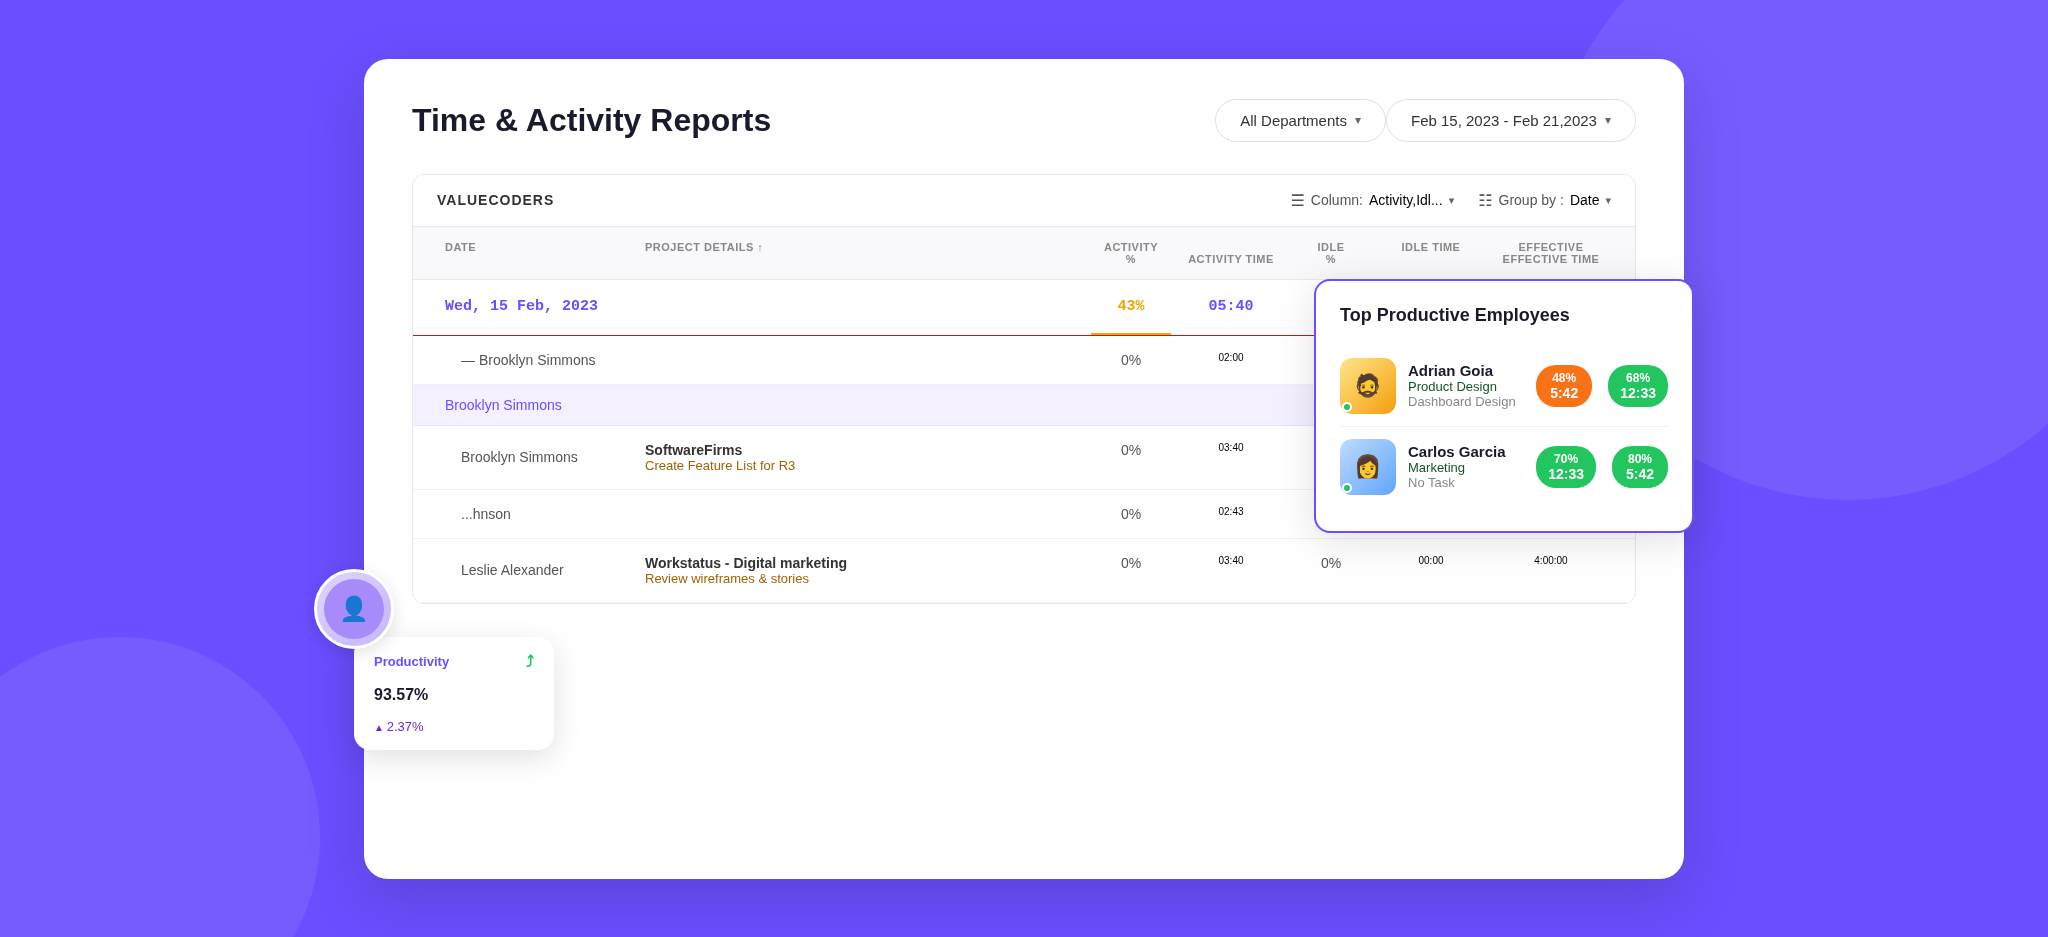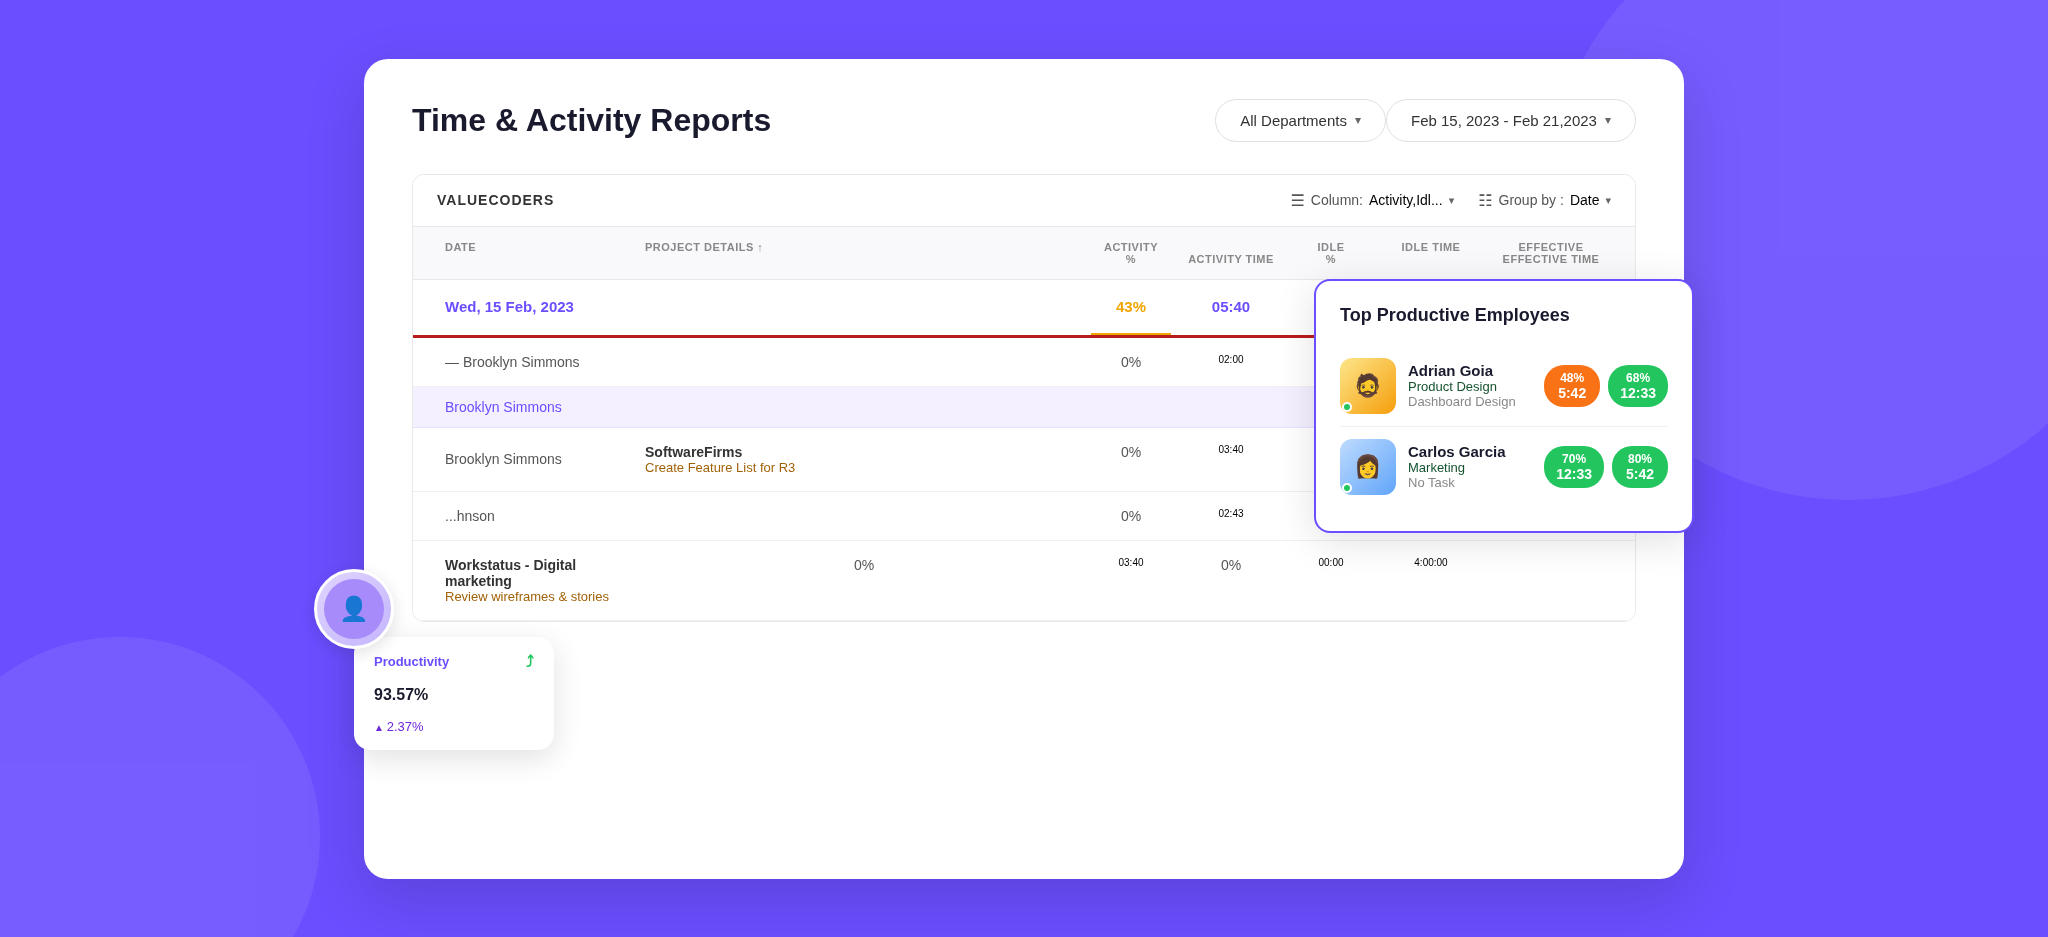--- a/index.html
+++ b/index.html
@@ -131,22 +131,23 @@
     .th-group .th-sub { font-size: 11px; font-weight: 700; color: #888; text-transform: uppercase; }
 
     
     .table-body { background: #fff; }
 
     
     .date-row {
       display: grid;
       grid-template-columns: 200px 1fr 80px 120px 80px 120px 120px;
       padding: 0 24px;
-      border-bottom: 3px solid #b91c1c;
+      border-bottom: 1px solid #b91c1c;
       background: #fff;
+      font-family: Liberation Mono, monospace;
     }
     .date-cell {
       padding: 18px 8px;
       font-size: 15px;
       font-weight: 700;
       color: #6B4EFF;
     }
     .date-activity-pct {
       padding: 18px 8px;
       font-size: 15px;
@@ -178,20 +179,21 @@
       padding: 0 24px;
       border-bottom: 1px solid #f0f0f0;
     }
     .emp-name {
       padding: 16px 8px;
       font-size: 14px;
       color: #555;
       display: flex;
       align-items: center;
       gap: 6px;
+      margin-left: 16px;
     }
     .emp-project { padding: 16px 8px; }
     .emp-project-name { font-size: 14px; font-weight: 700; color: #333; }
     .emp-project-task { font-size: 13px; color: #a16207; }
     .emp-num {
       padding: 16px 8px;
       font-size: 14px;
       color: #555;
       text-align: center;
     }
@@ -337,21 +339,21 @@
       width: 10px;
       height: 10px;
       border-radius: 50%;
       background: #22c55e;
       border: 2px solid #fff;
     }
     .emp-info { flex: 1; }
     .emp-info-name { font-size: 15px; font-weight: 700; color: #1a1a2e; }
     .emp-info-dept { font-size: 13px; color: #14532d; }
     .emp-info-task { font-size: 13px; color: #888; }
-    .emp-stats { display: flex; gap: 8px; align-items: center; justify-content: flex-end; }
+    .emp-stats { display: flex; gap: 16px; align-items: center; justify-content: flex-end; }
     .stat-badge {
       display: flex;
       flex-direction: column;
       align-items: center;
       padding: 6px 12px;
       border-radius: 20px;
       min-width: 56px;
     }
     .stat-badge.orange { background: #f97316; color: #fff; }
     .stat-badge.green { background: #22c55e; color: #fff; }
@@ -470,20 +472,21 @@
         <div class="emp-name">...hnson</div>
         <div class="emp-project"></div>
         <div class="emp-num">0%</div>
         <div class="emp-time">02:43</div>
         <div class="emp-num">0%</div>
         <div class="emp-time">02:43</div>
         <div class="emp-time">1:00:00</div>
       </div>
 
       <div class="employee-row">
+        <div class="emp-name">Leslie Alexander</div>
         <div class="emp-project">
           <div class="emp-project-name">Workstatus - Digital marketing</div>
           <div class="emp-project-task">Review wireframes &amp; stories</div>
         </div>
         <div class="emp-num">0%</div>
         <div class="emp-time">03:40</div>
         <div class="emp-num">0%</div>
         <div class="emp-time">00:00</div>
         <div class="emp-time">4:00:00</div>
       </div>

